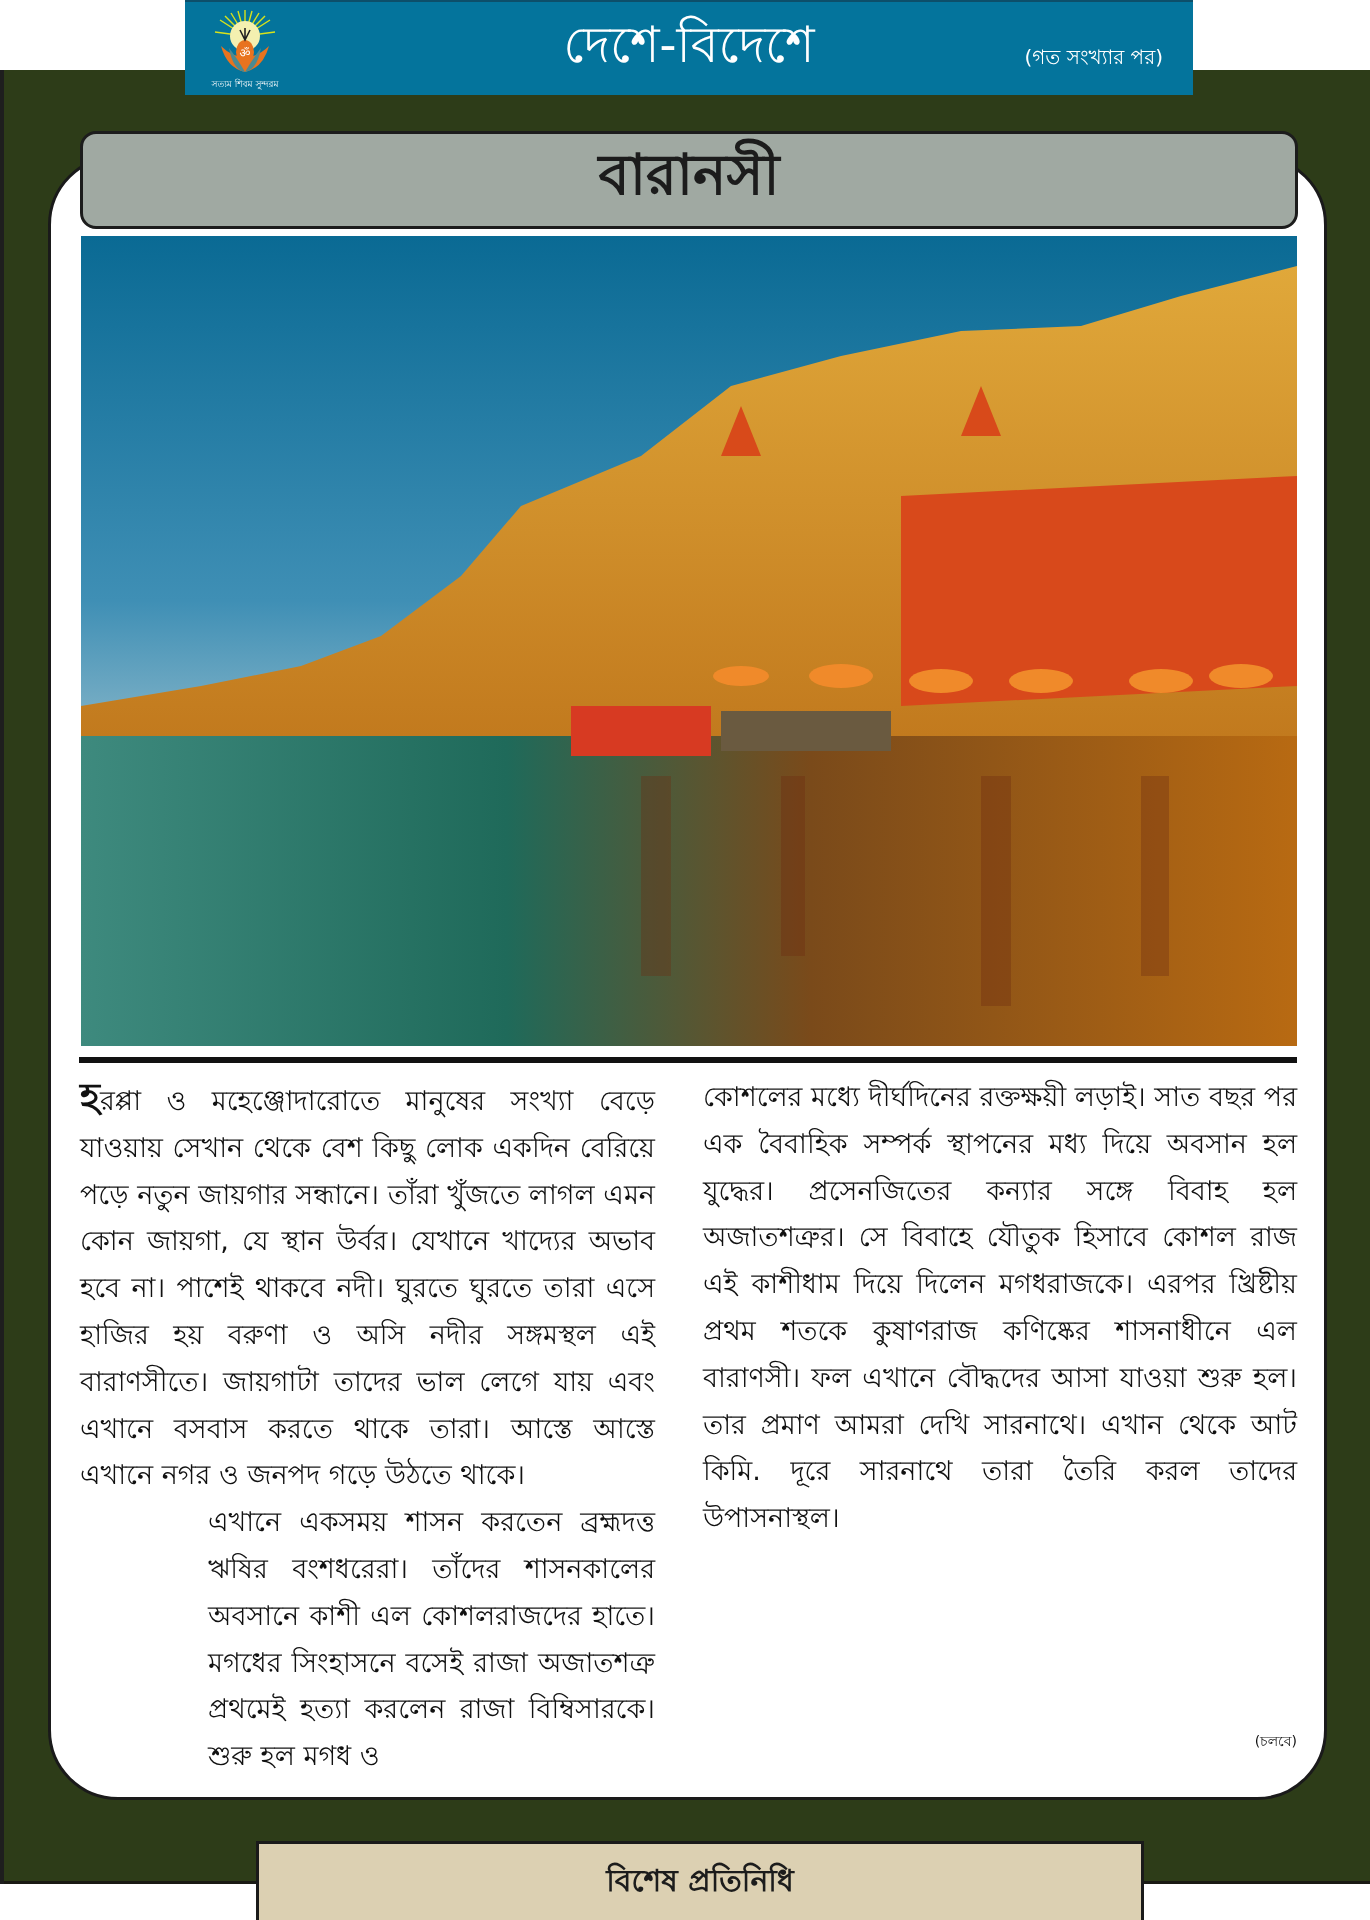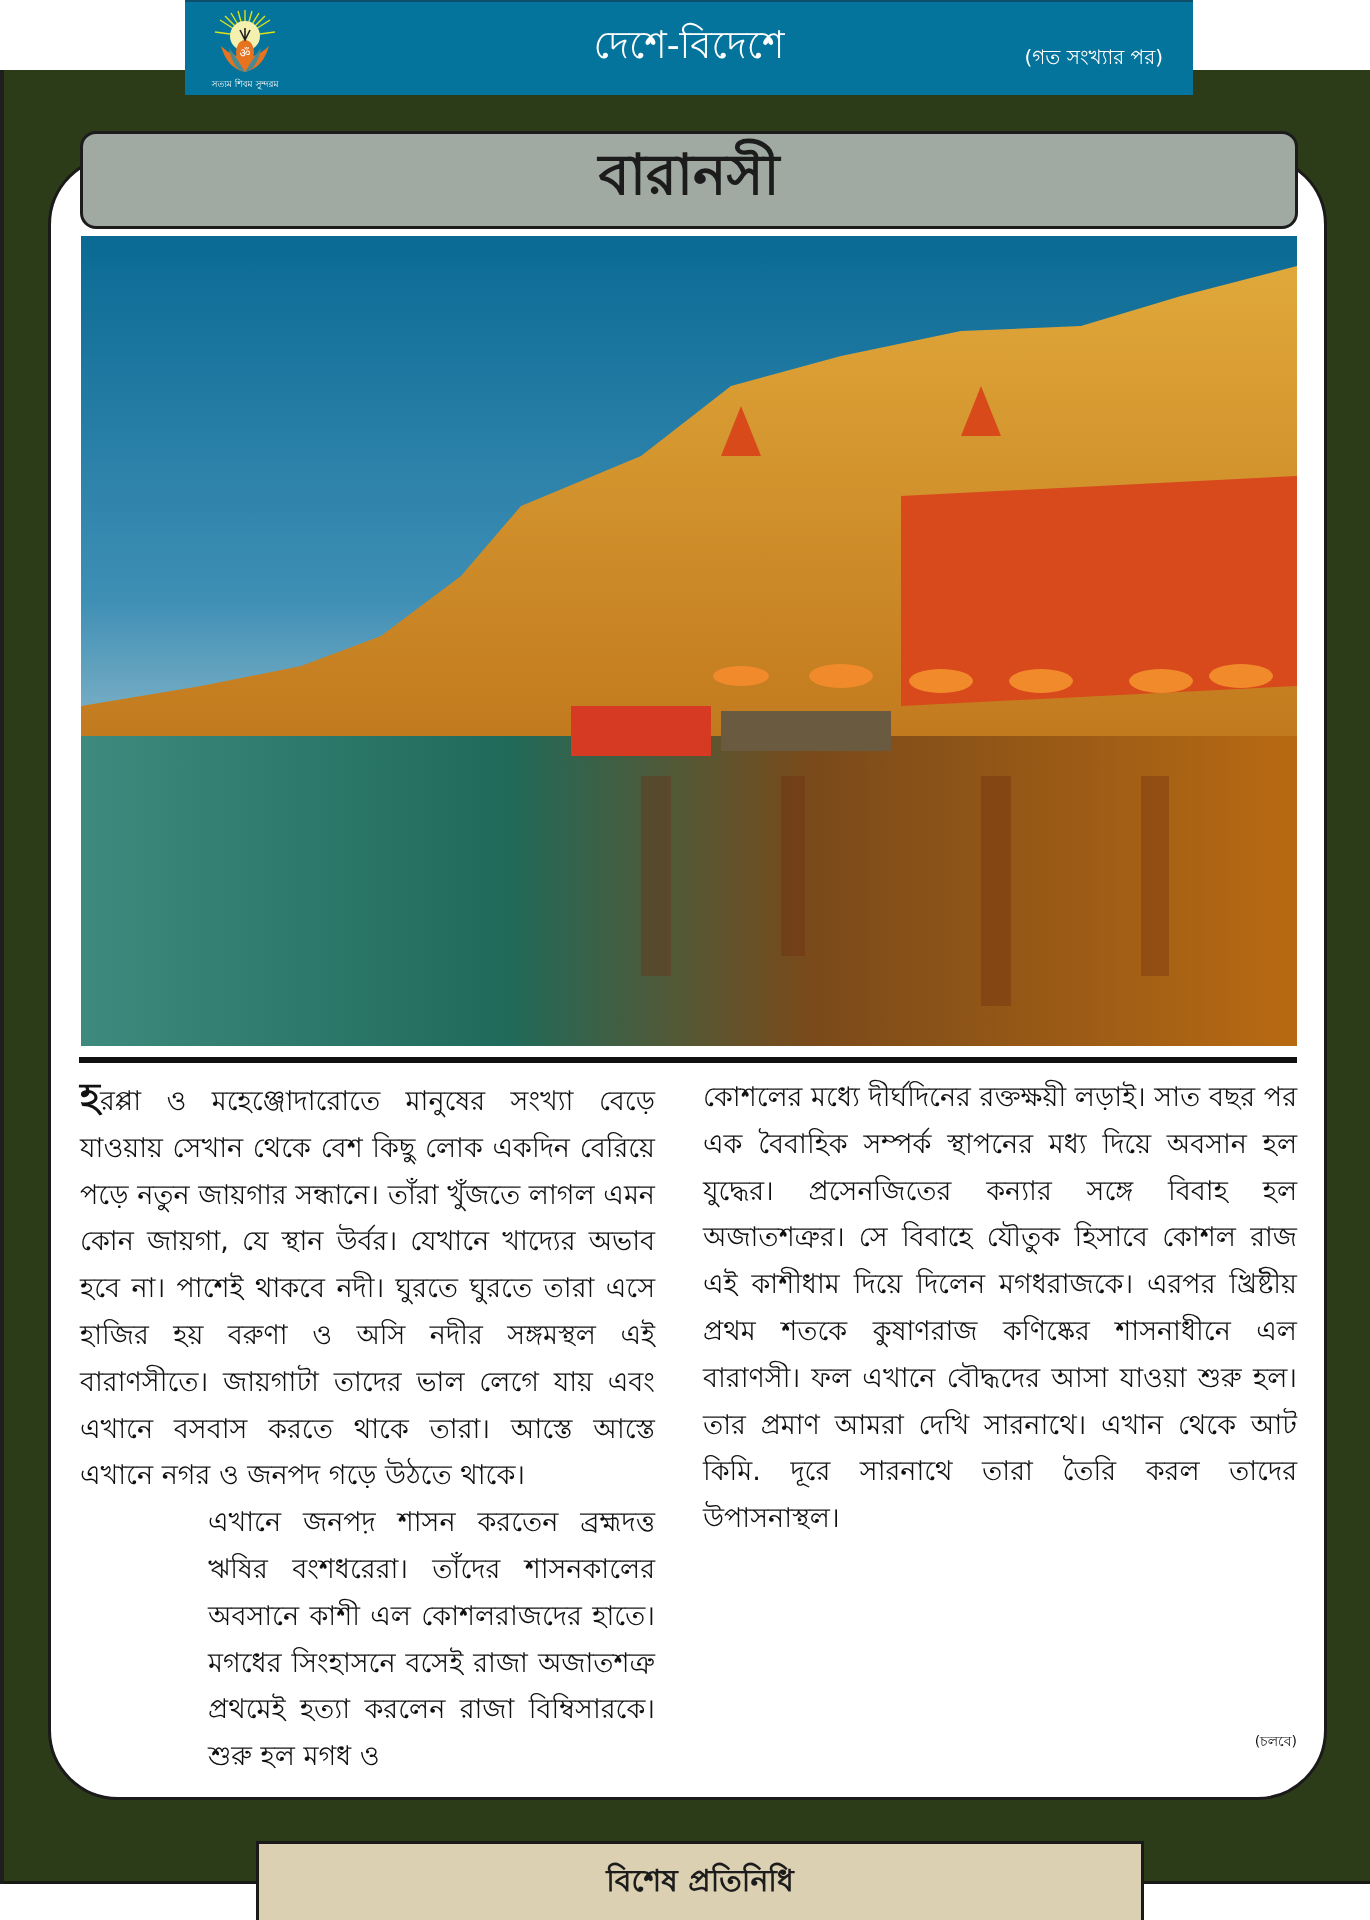--- a/index.html
+++ b/index.html
@@ -7,21 +7,21 @@
          font-family:"DejaVu Sans", sans-serif; color:#1a1a1a; }
   .green-frame { position:absolute; left:0; top:70px; width:1370px; height:1814px; background:#2d3c18;
                  border-bottom:3px solid #1a1a14; box-sizing:border-box; }
   .green-frame-edge { position:absolute; left:0; top:70px; width:4px; height:1814px; background:#1e1e1e; }
   .header { position:absolute; left:185px; top:0; width:1008px; height:95px; background:#04749c;
             border-top:2px solid #0d4f6a; box-sizing:border-box; }
   .logo { position:absolute; left:22px; top:6px; width:76px; height:84px; }
   .logo-caption { position:absolute; left:0; bottom:0; width:100%; text-align:center;
                   font-size:9px; color:#ffffff; white-space:nowrap; }
   .header-title { position:absolute; left:0; width:100%; top:8px; text-align:center;
-                  font-family:"DejaVu Serif", serif; font-size:38px; color:#ffffff; line-height:70px; }
+                  font-family:"DejaVu Serif", serif; font-size:50px; color:#ffffff; line-height:70px; }
   .header-note { position:absolute; right:30px; top:40px; font-size:20px; color:#ffffff; }
   .panel { position:absolute; left:48px; top:155px; width:1279px; height:1645px; background:#ffffff;
            border-radius:70px; border:3px solid #1a1a1a; box-sizing:border-box; }
   .title-bar { position:absolute; left:80px; top:131px; width:1218px; height:98px; background:#a0a9a2;
                border:3px solid #1c1c1c; border-radius:16px; box-sizing:border-box;
                display:flex; align-items:flex-end; justify-content:center; }
   .title-text { font-family:"DejaVu Serif", serif; font-weight:bold; font-size:56px; color:#1c1c1c; }
   .photo { position:absolute; left:81px; top:236px; width:1216px; height:810px; overflow:hidden; }
   .photo svg { display:block; }
   .rule { position:absolute; left:79px; top:1057px; width:1218px; height:6px; background:#111111; }
@@ -120,21 +120,21 @@
       <rect x="900" y="540" width="30" height="230"></rect>
         <rect x="1060" y="540" width="28" height="200"></rect>
     </g>
   </svg>
 </div>
 
 <div class="rule"></div>
 
 <div class="col left">
   <p><span class="dropcap">হ</span><span>রপ্পা ও মহেঞ্জোদারোতে মানুষের সংখ্যা বেড়ে যাওয়ায় সেখান থেকে বেশ কিছু লোক একদিন বেরিয়ে পড়ে নতুন জায়গার সন্ধানে। তাঁরা খুঁজতে লাগল এমন কোন জায়গা, যে স্থান উর্বর। যেখানে খাদ্যের অভাব হবে না। পাশেই থাকবে নদী। ঘুরতে ঘুরতে তারা এসে হাজির হয় বরুণা ও অসি নদীর সঙ্গমস্থল এই বারাণসীতে। জায়গাটা তাদের ভাল লেগে যায় এবং এখানে বসবাস করতে থাকে তারা। আস্তে আস্তে এখানে নগর ও জনপদ গড়ে উঠতে থাকে।</span></p>
-  <p class="indent">এখানে জনপদ় শাসন করতেন ব্রহ্মদত্ত ঋষির বংশধরেরা। তাঁদের শাসনকালের অবসানে কাশী এল কোশলরাজদের হাতে। মগধের সিংহাসনে বসেই রাজা অজাতশত্রু প্রথমেই হত্যা করলেন রাজা বিম্বিসারকে। শুরু হল মগধ ও</p>
+  <p class="indent">এখানে একসময় শাসন করতেন ব্রহ্মদত্ত ঋষির বংশধরেরা। তাঁদের শাসনকালের অবসানে কাশী এল কোশলরাজদের হাতে। মগধের সিংহাসনে বসেই রাজা অজাতশত্রু প্রথমেই হত্যা করলেন রাজা বিম্বিসারকে। শুরু হল মগধ ও</p>
 </div>
 
 <div class="col right">
   <p>কোশলের মধ্যে দীর্ঘদিনের রক্তক্ষয়ী লড়াই। সাত বছর পর এক বৈবাহিক সম্পর্ক স্থাপনের মধ্য দিয়ে অবসান হল যুদ্ধের। প্রসেনজিতের কন্যার সঙ্গে বিবাহ হল অজাতশত্রুর। সে বিবাহে যৌতুক হিসাবে কোশল রাজ এই কাশীধাম দিয়ে দিলেন মগধরাজকে। এরপর খ্রিষ্টীয় প্রথম শতকে কুষাণরাজ কণিষ্কের শাসনাধীনে এল বারাণসী। ফল এখানে বৌদ্ধদের আসা যাওয়া শুরু হল। তার প্রমাণ আমরা দেখি সারনাথে। এখান থেকে আট কিমি. দূরে সারনাথে তারা তৈরি করল তাদের উপাসনাস্থল।</p>
 </div>
 
 <div class="continued">(চলবে)</div>
 
 <div class="byline">
   <span class="byline-text">বিশেষ প্রতিনিধি</span>

